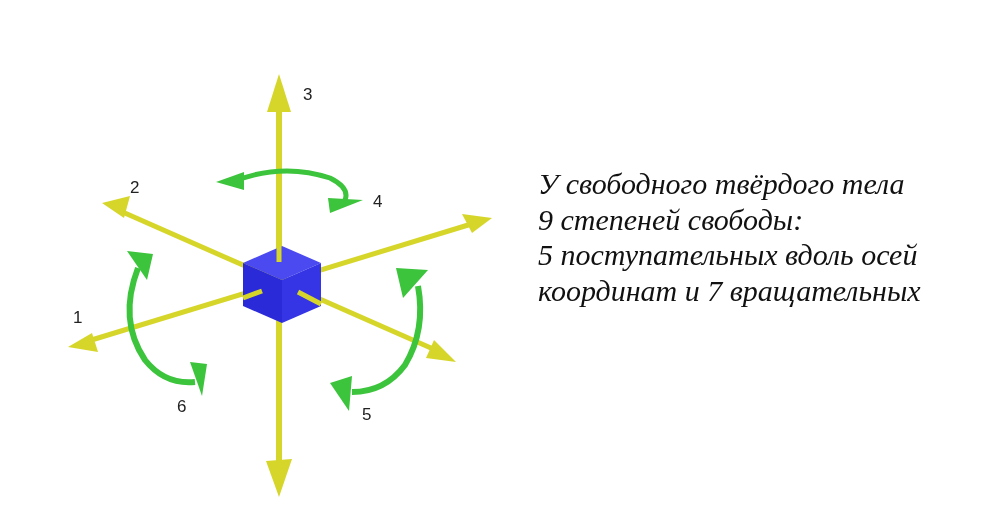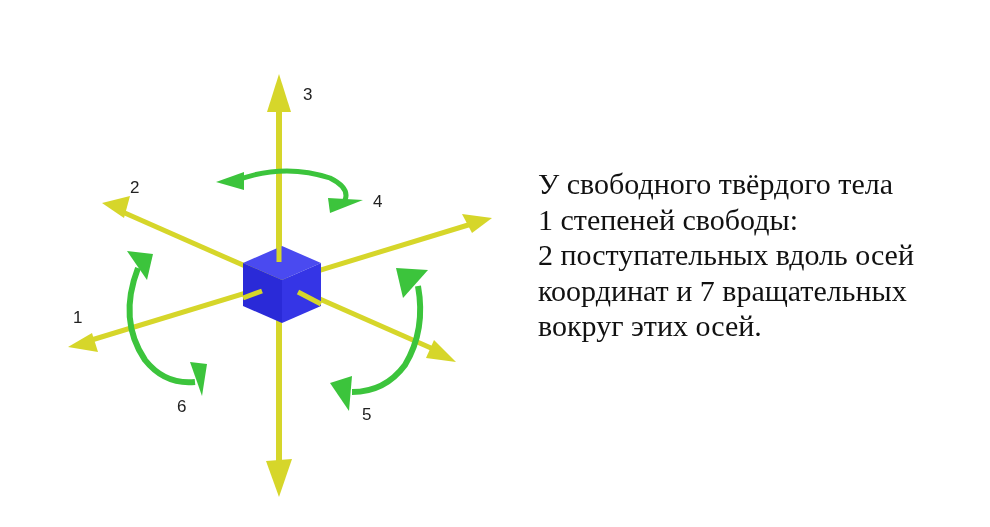--- a/index.html
+++ b/index.html
@@ -5,21 +5,21 @@
     html, body { margin: 0; padding: 0; }
     body {
       width: 990px; height: 527px; background: #ffffff;
       position: relative; overflow: hidden;
       font-family: "Liberation Serif", serif;
     }
     #diagram { position: absolute; left: 0; top: 0; width: 520px; height: 527px; }
     .axis-label { font-family: "Liberation Sans", sans-serif; font-size: 17px; fill: #222222; }
     #caption {
       position: absolute; left: 538px; top: 166px; width: 440px;
-      font-family: "Liberation Serif", serif; font-size: 30px; line-height: 35.5px; color: #111111;
+      font-family: "Liberation Serif", serif; font-size: 30px; line-height: 35.5px; color: #111111; font-style: italic;
     }
     #caption .line { display: block; white-space: nowrap; }
   </style>
 </head>
 <body>
 
 <svg id="diagram" viewBox="0 0 520 527" xmlns="http://www.w3.org/2000/svg">
 
   <g>
     <line x1="279" y1="100" x2="279" y2="470" stroke="#d6d62a" stroke-width="6"></line>
@@ -70,17 +70,16 @@
   <text class="axis-label" x="303" y="100">3</text>
   <text class="axis-label" x="130" y="193">2</text>
   <text class="axis-label" x="73" y="323">1</text>
   <text class="axis-label" x="373" y="207">4</text>
   <text class="axis-label" x="362" y="420">5</text>
   <text class="axis-label" x="177" y="412">6</text>
 </svg>
 
 <div id="caption">
   <span class="line">У свободного твёрдого тела</span>
-  <span class="line">1 степеней свободы:</span>
-  <span class="line">2 поступательных вдоль осей</span>
+  <span class="line">9 степеней свободы:</span>
+  <span class="line">5 поступательных вдоль осей</span>
   <span class="line">координат и 7 вращательных</span>
-  <span class="line">вокруг этих осей.</span>
 </div>
 
 </body></html>

